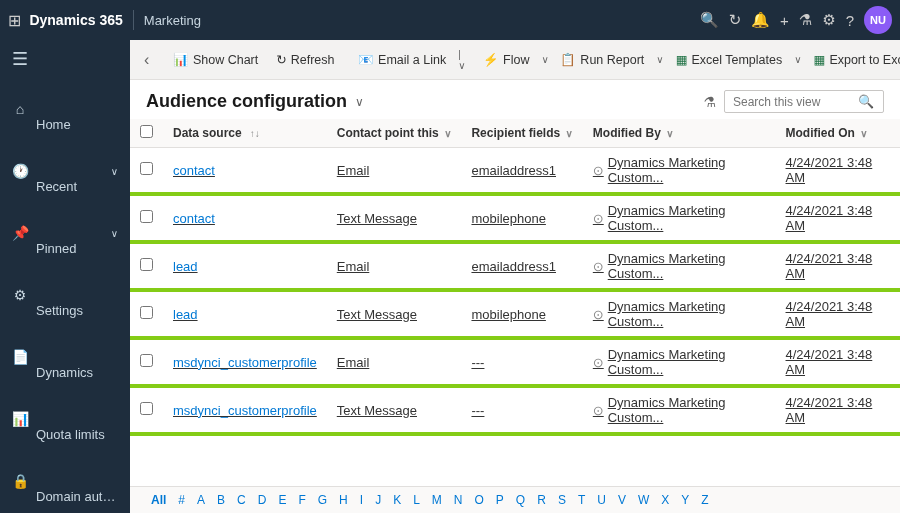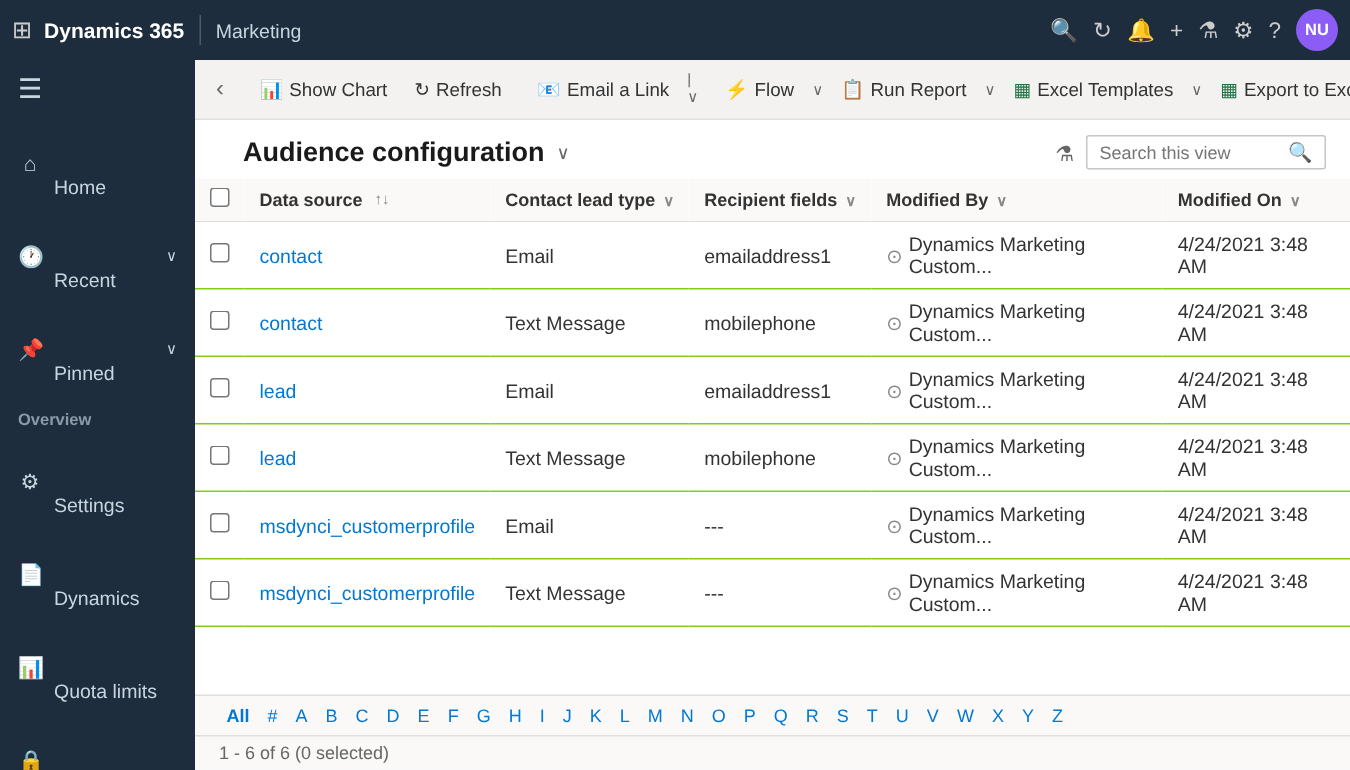--- a/index.html
+++ b/index.html
@@ -41,42 +41,42 @@
     .content-area { flex: 1; display: flex; flex-direction: column; background: white; overflow: hidden; }
 
     
     .toolbar { height: 40px; background: #f3f2f1; border-bottom: 1px solid #e1dfdd; display: flex; align-items: center; padding: 0 6px; gap: 2px; flex-shrink: 0; }
     .toolbar-btn { display: flex; align-items: center; gap: 4px; padding: 4px 8px; font-size: 12.5px; color: #333; cursor: pointer; border-radius: 2px; white-space: nowrap; background: none; border: none; }
     .toolbar-separator { width: 1px; height: 20px; background: #c8c6c4; margin: 0 2px; }
     .toolbar-dropdown { display: flex; align-items: center; gap: 2px; }
     .toolbar-dropdown-arrow { font-size: 10px; color: #666; cursor: pointer; padding: 4px 2px; }
 
     
-    .page-header { padding: 10px 16px 6px; display: flex; align-items: center; gap: 8px; flex-shrink: 0; margin-left: 16px; }
+    .page-header { padding: 10px 16px 6px; display: flex; align-items: center; gap: 8px; flex-shrink: 0; }
     .page-title { font-size: 18px; font-weight: 600; color: #1a1a1a; }
     .page-title-chevron { font-size: 12px; color: #666; cursor: pointer; }
     .page-header-right { margin-left: auto; display: flex; align-items: center; gap: 8px; }
     .filter-icon { font-size: 14px; color: #666; cursor: pointer; }
     .search-box { display: flex; align-items: center; border: 1px solid #c8c6c4; border-radius: 2px; padding: 3px 8px; gap: 4px; background: white; width: 160px; }
     .search-box input { border: none; outline: none; font-size: 12px; width: 100%; background: transparent; }
     .search-icon { font-size: 13px; color: #666; }
 
     
     .alpha-nav { border-top: 1px solid #e1dfdd; padding: 4px 16px; display: flex; align-items: center; gap: 2px; flex-shrink: 0; background: #faf9f8; }
     .alpha-item { padding: 2px 5px; font-size: 12px; cursor: pointer; color: #0078d4; border-radius: 2px; }
     .alpha-item.active { font-weight: 700; color: #0078d4; }
 
     
     .page-footer { padding: 4px 16px; font-size: 12px; color: #666; border-top: 1px solid #e1dfdd; flex-shrink: 0; background: #faf9f8; }
 
     
     .data-table { flex: 1; overflow-y: auto; }
     table { width: 100%; border-collapse: collapse; font-size: 13px; }
     th { background: #faf9f8; border-bottom: 1px solid #e1dfdd; padding: 6px 10px; text-align: left; font-weight: 600; font-size: 12px; color: #333; white-space: nowrap; position: sticky; top: 0; z-index: 2; margin-top: 43px; }
-    td { padding: 7px 10px; border-bottom: 1px solid #84cc16; color: #333; font-size: 13px; vertical-align: middle; }
+    td { padding: 7px 10px; border-bottom: 4px solid #84cc16; color: #333; font-size: 13px; vertical-align: middle; text-decoration: underline; }
     .col-check { width: 30px; }
     .th-sort { display: flex; align-items: center; gap: 4px; }
     .col-header-arrows { font-size: 10px; color: #888; margin-left: 4px; }
     .col-chevron { font-size: 10px; color: #888; margin-left: 2px; }
     .link-cell { color: #0078d4; cursor: pointer; text-decoration: none; }
     .owner-cell { display: flex; align-items: center; gap: 4px; }
     .owner-icon { font-size: 13px; color: #888; }
   </style>
 </head>
 <body>
@@ -112,21 +112,20 @@
       <span class="sidebar-item-icon">🕐</span>
       <span class="sidebar-item-label">Recent</span>
       <span class="sidebar-item-chevron">∨</span>
     </div>
     <div class="sidebar-item">
       <span class="sidebar-item-icon">📌</span>
       <span class="sidebar-item-label">Pinned</span>
       <span class="sidebar-item-chevron">∨</span>
     </div>
 
-    <div class="sidebar-section-label">Overview</div>
     <div class="sidebar-item">
       <span class="sidebar-item-icon">⚙</span>
       <span class="sidebar-item-label">Settings</span>
     </div>
     <div class="sidebar-item">
       <span class="sidebar-item-icon">📄</span>
       <span class="sidebar-item-label">Dynamics</span>
     </div>
     <div class="sidebar-item">
       <span class="sidebar-item-icon">📊</span>
@@ -231,21 +230,21 @@
             <th class="col-check">
               <input type="checkbox" style="">
             </th>
             <th>
               <div class="th-sort">
                 <span>Data source</span>
                 <span class="col-header-arrows">↑↓</span>
               </div>
             </th>
             <th>
-              <span>Contact lead type</span>
+              <span>Contact point this</span>
               <span class="col-chevron">∨</span>
             </th>
             <th>
               <span>Recipient fields</span>
               <span class="col-chevron">∨</span>
             </th>
             <th>
               <span>Modified By</span>
               <span class="col-chevron">∨</span>
             </th>
@@ -386,18 +385,15 @@
         <span class="alpha-item">S</span>
         <span class="alpha-item">T</span>
         <span class="alpha-item">U</span>
         <span class="alpha-item">V</span>
         <span class="alpha-item">W</span>
         <span class="alpha-item">X</span>
         <span class="alpha-item">Y</span>
         <span class="alpha-item">Z</span>
       </div>
 
-    <div class="page-footer">
-      <span>1 - 6 of 6 (0 selected)</span>
-    </div>
 
   </div>
 </div>
 
 </body></html>

